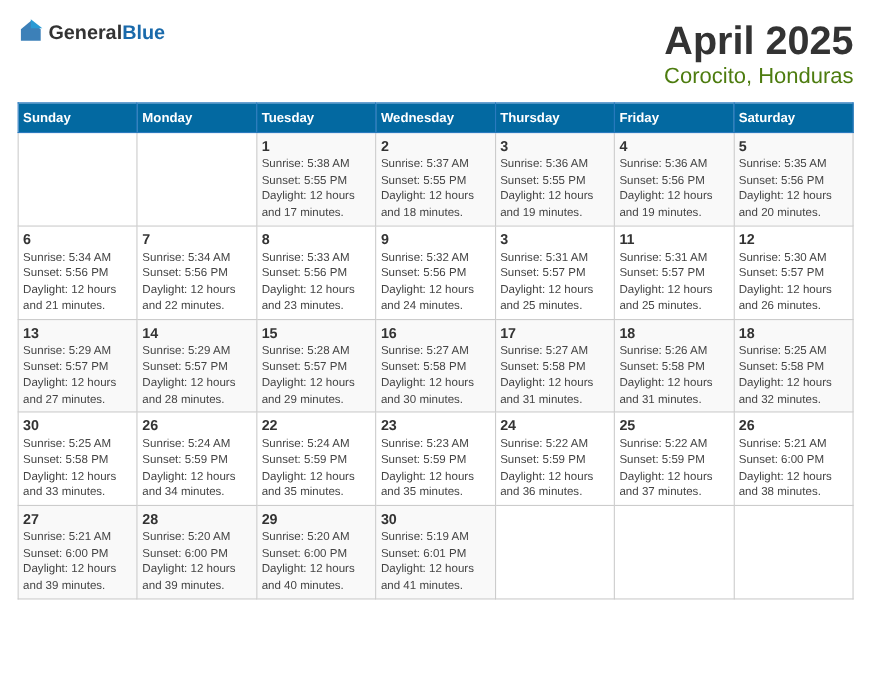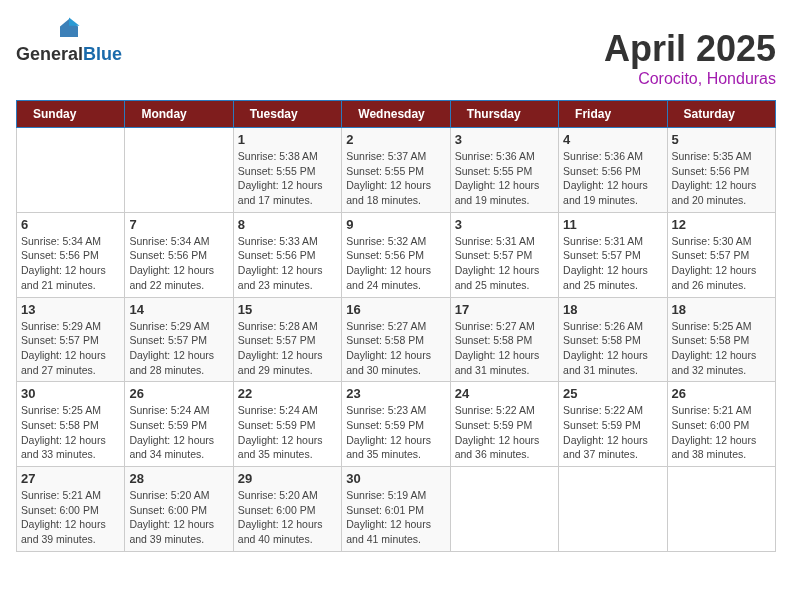--- a/index.html
+++ b/index.html
@@ -11,60 +11,58 @@
       padding: 16px;
     }
     .header {
       display: flex;
       justify-content: space-between;
       align-items: flex-start;
       margin-bottom: 12px;
     }
     .logo {
       display: flex;
-      align-items: center;
+      align-items: flex-end;
       gap: 4px;
-      flex-direction: column;
     }
     .logo-text-general {
       font-size: 18px;
       font-weight: bold;
       color: #333;
     }
     .logo-text-blue {
       font-size: 18px;
       font-weight: bold;
       color: #1a6aab;
     }
     .logo-icon {
       width: 24px;
       height: 24px;
     }
     .title-block {
       text-align: right;
-      margin-top: 12px;
     }
     .month-title {
       font-size: 36px;
       font-weight: bold;
       color: #333;
     }
     .location-title {
-      font-size: 16px;
-      color: #a21caf;
+      font-size: 20px;
+      color: #4d7c0f;
     }
     table {
       width: 100%;
       border-collapse: collapse;
       font-size: 11px;
     }
     thead tr th {
-      background-color: #7f1d1d;
+      background-color: #0369a1;
       color: #fff;
-      padding: 6px 16px;
+      padding: 6px 4px;
       text-align: left;
       font-size: 12px;
       font-weight: bold;
       border: 1px solid #2a7abf;
     }
     tbody tr td {
       border: 1px solid #ccc;
       vertical-align: top;
       padding: 4px;
       width: 108px;

